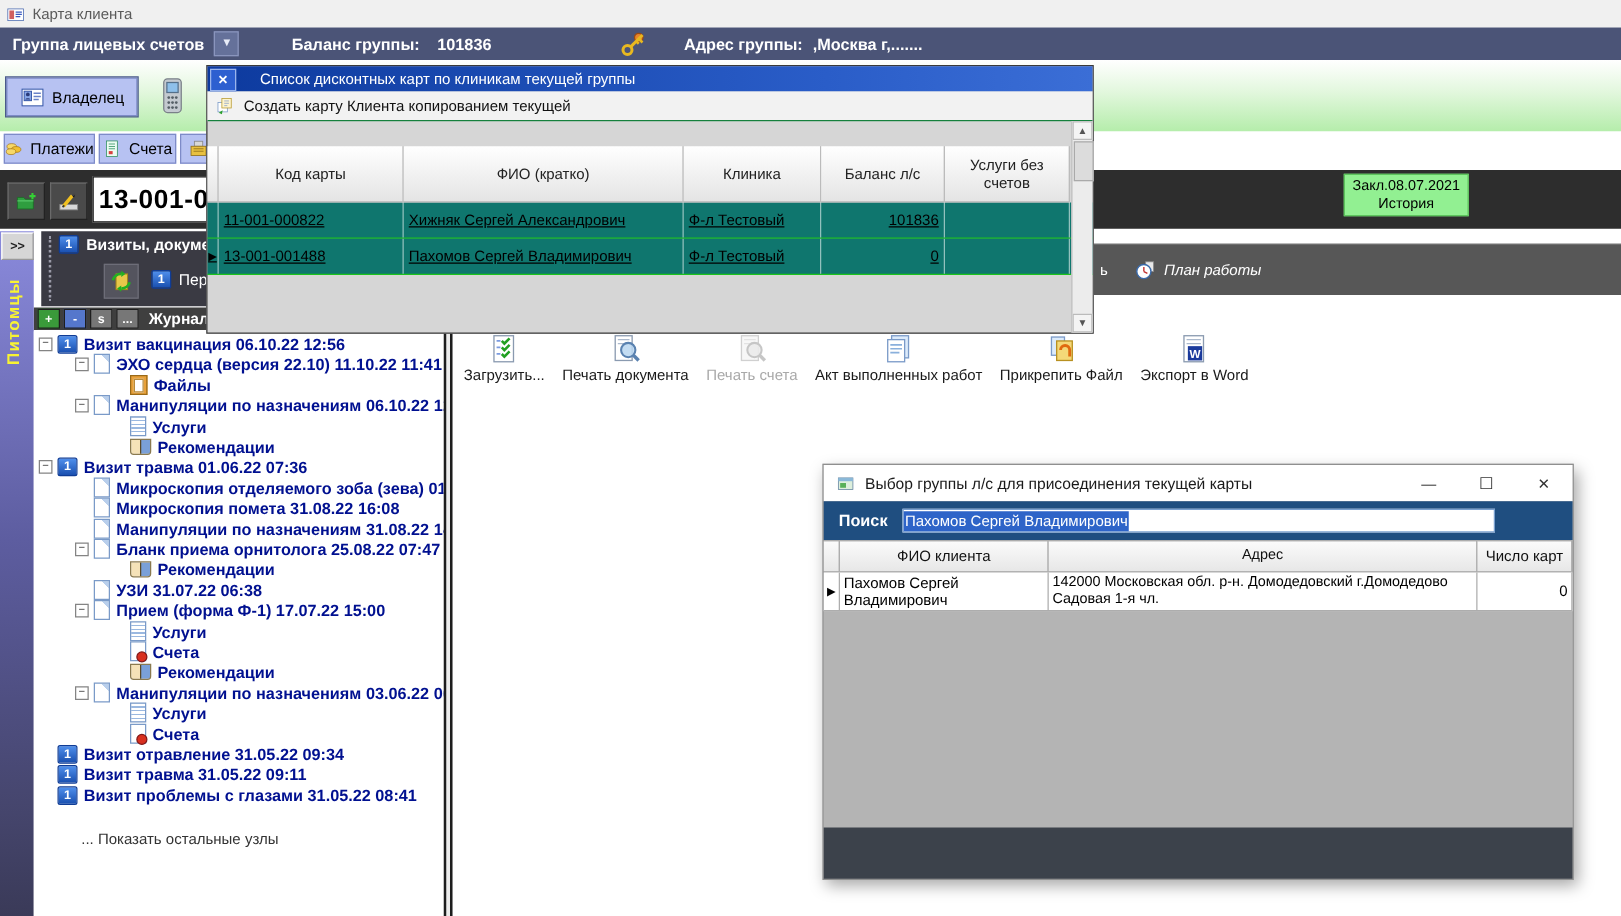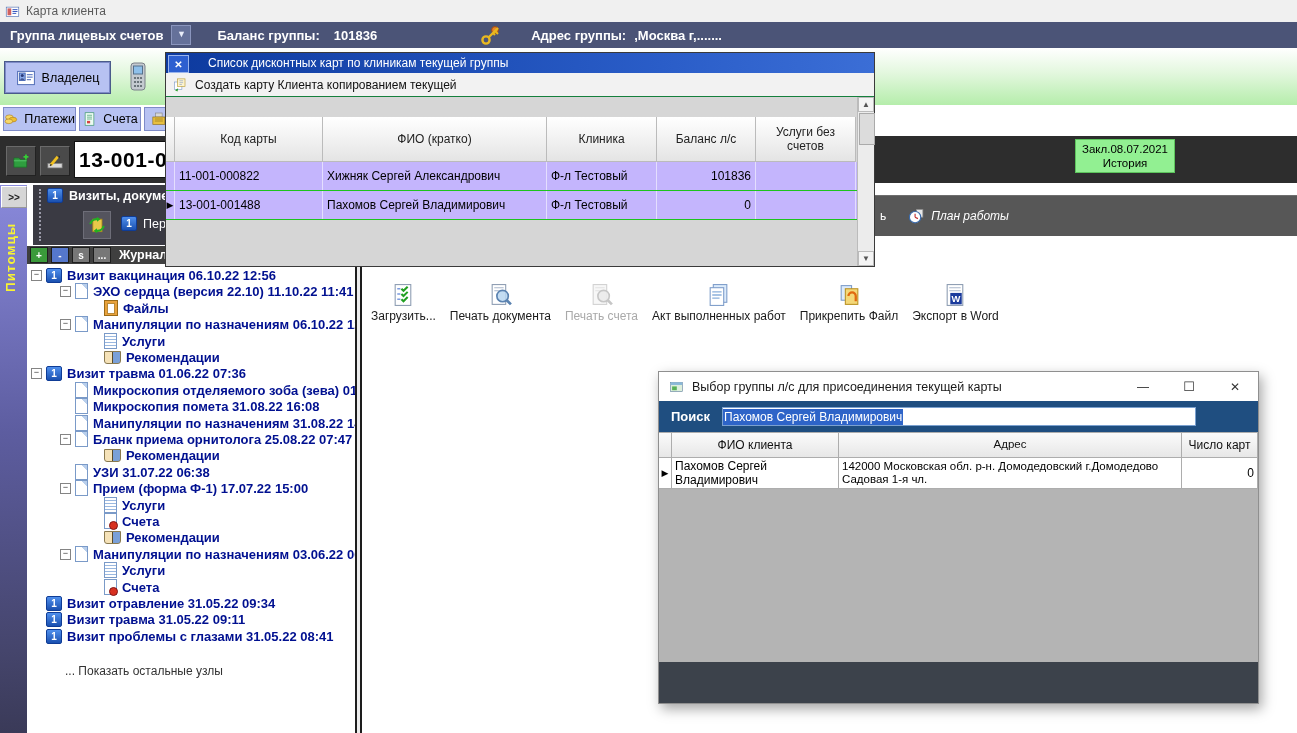--- a/index.html
+++ b/index.html
@@ -67,35 +67,35 @@
   .i-files::after{content:"";position:absolute;left:2px;top:2px;width:6px;height:9px;background:#fff;border:1px solid #b98a3a;}
   .i-book{width:15px;height:11px;background:linear-gradient(90deg,#f5e2b8 50%,#7aa0d8 50%);border:1px solid #8a7a50;border-radius:0 0 3px 3px;position:relative;flex:none;}
   .i-book::after{content:"";position:absolute;left:7px;top:0;width:1px;height:11px;background:#5a4a28;}
   .i-invoice{width:11px;height:14px;background:#fff;border:1px solid #7a9ac8;position:relative;flex:none;}
   .i-invoice::after{content:"";position:absolute;right:-2px;bottom:-2px;width:7px;height:7px;border-radius:50%;background:#d83020;border:1px solid #801818;}
 
   #splitter{left:355px;top:263px;width:7px;height:470px;background:#ececec;border-left:2px solid #1d1d1d;border-right:2px solid #1d1d1d;box-sizing:border-box;}
 
   
   #doc-toolbar{left:364px;top:266px;display:flex;align-items:flex-end;}
-  .dt-item{display:flex;flex-direction:column;align-items:center;padding:16px 7px;}
+  .dt-item{display:flex;flex-direction:column;align-items:center;padding:0 7px;}
   .dt-item .lbl{font-size:12px;color:#1a1a1a;margin-top:1px;white-space:nowrap;}
   .dt-item.disabled .lbl{color:#a9a9a9;}
   .dt-item.disabled svg{opacity:.55;filter:grayscale(1);}
 
   
   #dialog1{left:165px;top:52px;width:710px;height:215px;border:1px solid #3a3a3a;background:#d6d6d6;display:flex;flex-direction:column;box-sizing:border-box;}
   #d1-title{height:20px;background:linear-gradient(90deg,#0d3a9e,#2a5dc8 70%,#3b6ed6);position:relative;flex:none;}
   #d1-close{position:absolute;left:2px;top:2px;width:19px;height:16px;background:#2d5fd0;border:1px solid #9ab4ec;color:#fff;font-size:10px;font-weight:bold;display:flex;align-items:center;justify-content:center;}
   #d1-title-text{position:absolute;left:42px;top:0;line-height:20px;color:#fff;font-size:12px;white-space:nowrap;}
   #d1-toolbar{height:23px;background:#f2f2f2;border-bottom:1px solid #15803d;display:flex;align-items:center;gap:6px;padding-left:5px;flex:none;font-size:12px;color:#111;}
   #d1-body{position:relative;flex:1;}
   .d1-hrow{display:flex;height:45px;margin-top:20px;}
   .d1-hcell{background:linear-gradient(#fff,#e4e4e4);border-right:1px solid #bbb;border-bottom:1px solid #bbb;box-sizing:border-box;font-size:12px;color:#222;display:flex;align-items:center;justify-content:center;text-align:center;line-height:1.2;}
-  .d1-row{display:flex;height:28px;background:#c4b5fd;border-bottom:1px solid #1dc41d;}
+  .d1-row{display:flex;height:28px;background:#0f766e;border-bottom:1px solid #1dc41d;text-decoration:underline;}
   .d1-cell{border-right:1px solid rgba(255,255,255,.55);box-sizing:border-box;font-size:12px;color:#000;display:flex;align-items:center;padding:0 4px;overflow:hidden;white-space:nowrap;}
   .d1-cell.num{justify-content:flex-end;}
   .w-sel{width:9px;flex:none;padding:0;justify-content:center;}
   .w-code{width:148px;flex:none;} .w-fio{width:224px;flex:none;} .w-clin{width:110px;flex:none;} .w-bal{width:99px;flex:none;} .w-svc{width:100px;flex:none;}
   #d1-scroll{position:absolute;right:0;top:0;bottom:0;width:17px;background:#ececec;border-left:1px solid #bbb;box-sizing:border-box;}
   .sarrow{position:absolute;left:0;width:16px;height:15px;background:#f4f4f4;border:1px solid #bbb;box-sizing:border-box;font-size:8px;color:#555;display:flex;align-items:center;justify-content:center;}
   #d1-thumb{position:absolute;left:1px;top:16px;width:14px;height:30px;background:#dcdcdc;border:1px solid #aaa;}
   .selarrow{font-size:9px;color:#000;}
 
   
@@ -245,21 +245,21 @@
 <div id="titlebar" class="abs">
   <svg width="15" height="15" viewBox="0 0 24 24">
       <use href="#sym-app"></use>
     </svg>
   <span class="t">Карта клиента</span>
 </div>
 
 <div id="topbar" class="abs">
   <span class="lbl" style="margin-left:10px">Группа лицевых счетов</span>
   <span class="ddbtn">▼</span>
-  <span class="lbl" style="margin-left:26px">Баланс группы:</span>
+  <span class="lbl" style="margin-left:42px">Баланс группы:</span>
   <span class="lbl" style="margin-left:14px">101836</span>
   <svg width="24" height="24" viewBox="0 0 24 24" style="margin-left:102px">
       <use href="#sym-key"></use>
     </svg>
   <span class="lbl" style="margin-left:28px">Адрес группы:</span>
   <span class="lbl" style="margin-left:8px">,Москва г,.......</span>
 </div>
 
 <div id="green-strip" class="abs"></div>
 

